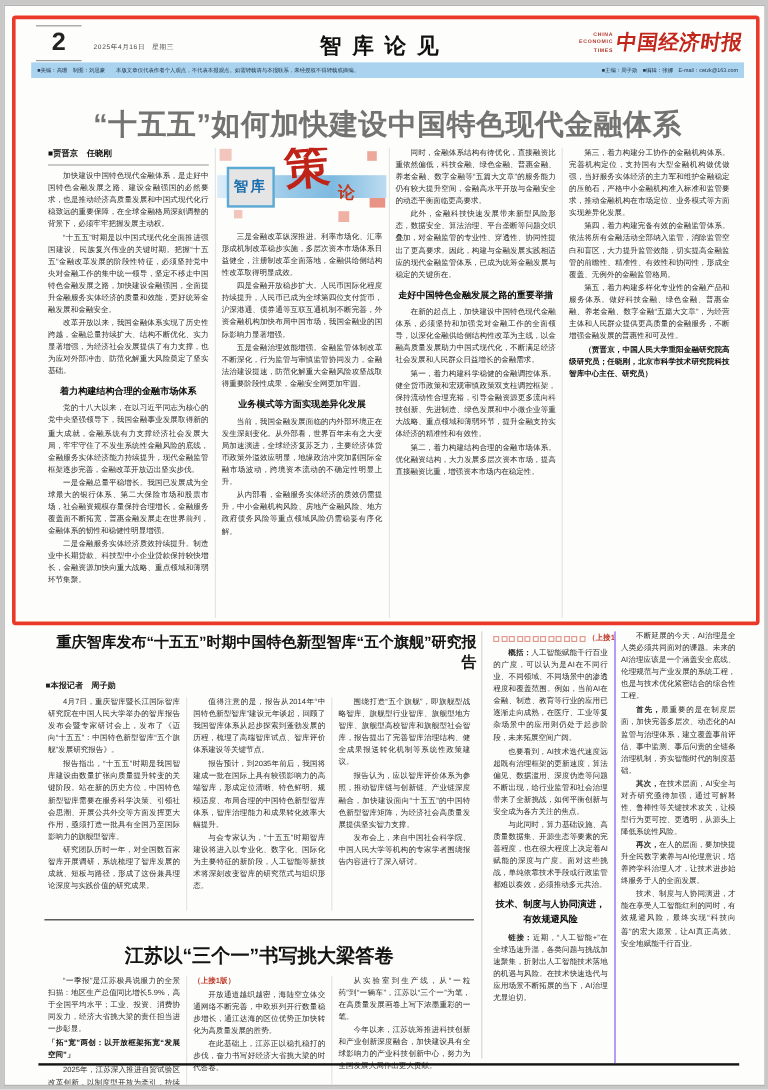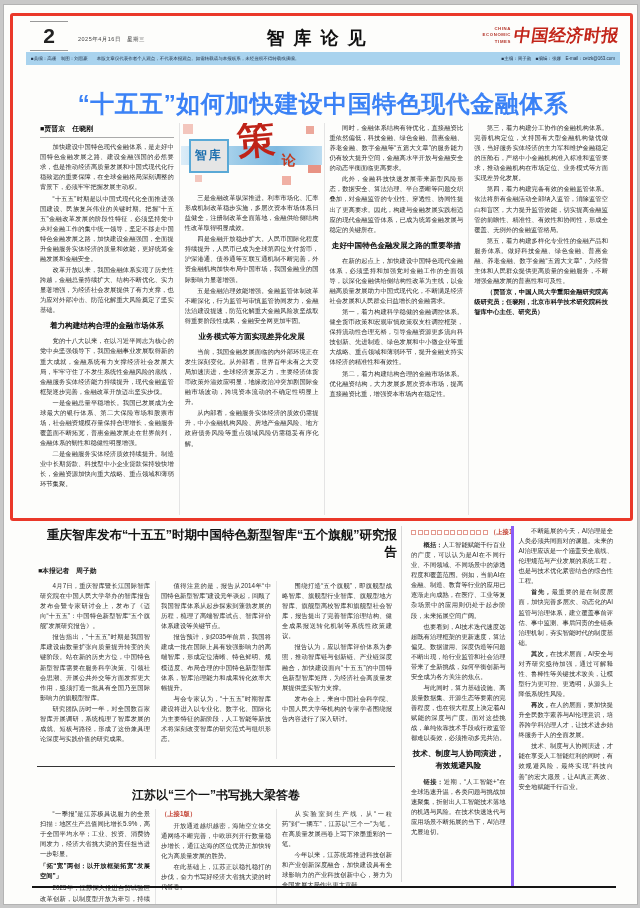--- a/index.html
+++ b/index.html
@@ -19,21 +19,21 @@
   .masthead{position:absolute;right:18px;top:19px;display:flex;align-items:center;gap:3px;z-index:45;}
   .masthead-en{font-size:4.3px;color:#b23227;text-align:right;line-height:1.45;font-weight:bold;letter-spacing:.6px;}
   .masthead-cn{font-size:17px;color:#c2251a;font-weight:bold;font-family:"Liberation Serif",serif;
           transform:skewX(-8deg);letter-spacing:.5px;white-space:nowrap;}
   .bluebar{position:absolute;left:22px;top:47px;width:594px;height:13px;background:#a9d3ee;
           display:flex;justify-content:space-between;align-items:center;padding:0 5px;
           box-sizing:border-box;font-size:4.5px;color:#24344a;z-index:45;}
   .bluebar span{white-space:nowrap;overflow:hidden;}
   
   .main-headline{position:absolute;left:30px;width:578px;top:83px;text-align:center;font-size:24px;
-          font-weight:bold;color:#3b82f6;letter-spacing:.5px;white-space:nowrap;}
+          font-weight:bold;color:#737373;letter-spacing:.5px;white-space:nowrap;}
   .main-cols{position:absolute;left:31px;top:118px;width:578px;height:392px;display:flex;overflow:hidden;}
   .col{flex:1;overflow:hidden;font-size:6.3px;line-height:1.6;color:#2c2c2c;text-align:justify;
        padding:0 5px;min-width:0;}
   .main-cols .col{border-right:1px solid #e4e4e4;}
   .main-cols .col:last-child{border-right:none;}
   .col p{margin:0 0 1px;text-indent:2em;}
   .col .byline{text-indent:0;font-size:7px;font-weight:bold;border-bottom:1px solid #aaa;
        padding-bottom:3px;margin-bottom:4px;color:#111;}
   .col .subhead{text-indent:0;text-align:center;font-weight:bold;font-size:7.6px;margin:5px 0 4px;color:#0e0e0e;}
   .col .footnote{font-weight:bold;color:#111;}
@@ -57,25 +57,25 @@
   .s5{right:28px;top:52px;width:9px;height:9px;background:#f0b0a4;}
   
   .bottom-left{position:absolute;left:31px;top:519px;width:362px;}
   .cq-headline{font-size:12.5px;font-weight:bold;text-align:right;color:#131313;margin:3px 0 5px;}
   .cq-byline{font-size:6.8px;font-weight:bold;color:#222;margin:2px 0 5px 3px;}
   .cols3{display:flex;overflow:hidden;}
   .cols3 .col{border-right:1px solid #e4e4e4;}
   .cols3 .col:last-child{border-right:none;}
   .cq-cols{height:178px;}
   .bl-rule{border-top:1.5px solid #333;margin:7px 2px 5px;}
-  .js-headline{font-size:12px;font-weight:bold;text-align:center;color:#131313;margin:20px 0 5px;}
+  .js-headline{font-size:16px;font-weight:bold;text-align:center;color:#131313;margin:20px 0 5px;}
   .js-cols{height:96px;}
   .vdiv{position:absolute;left:397px;top:521px;height:356px;border-left:1px solid #d8d8d8;}
   .bottom-right{position:absolute;left:402px;top:521px;width:212px;height:360px;display:flex;overflow:hidden;}
-  .bottom-right .col{border-right:3px solid #8b5cf6;}
+  .bottom-right .col{border-right:1px solid #8b5cf6;}
   .bottom-right .col:last-child{border-right:none;}
   .cont-row{display:flex;align-items:center;gap:1.5px;margin:1px 0 3px;}
   .cont-sq{width:5px;height:5px;border:1px solid #e39a8e;background:#fff;flex:none;box-sizing:border-box;}
   .cont-label{font-size:6.3px;color:#c03a2b;font-weight:bold;white-space:nowrap;margin-left:1px;}
   .footer-rule{position:absolute;left:28px;top:881px;width:584px;border-top:2.5px solid #151515;}
 </style>
 </head>
 <body>
 
 <div class="page">

